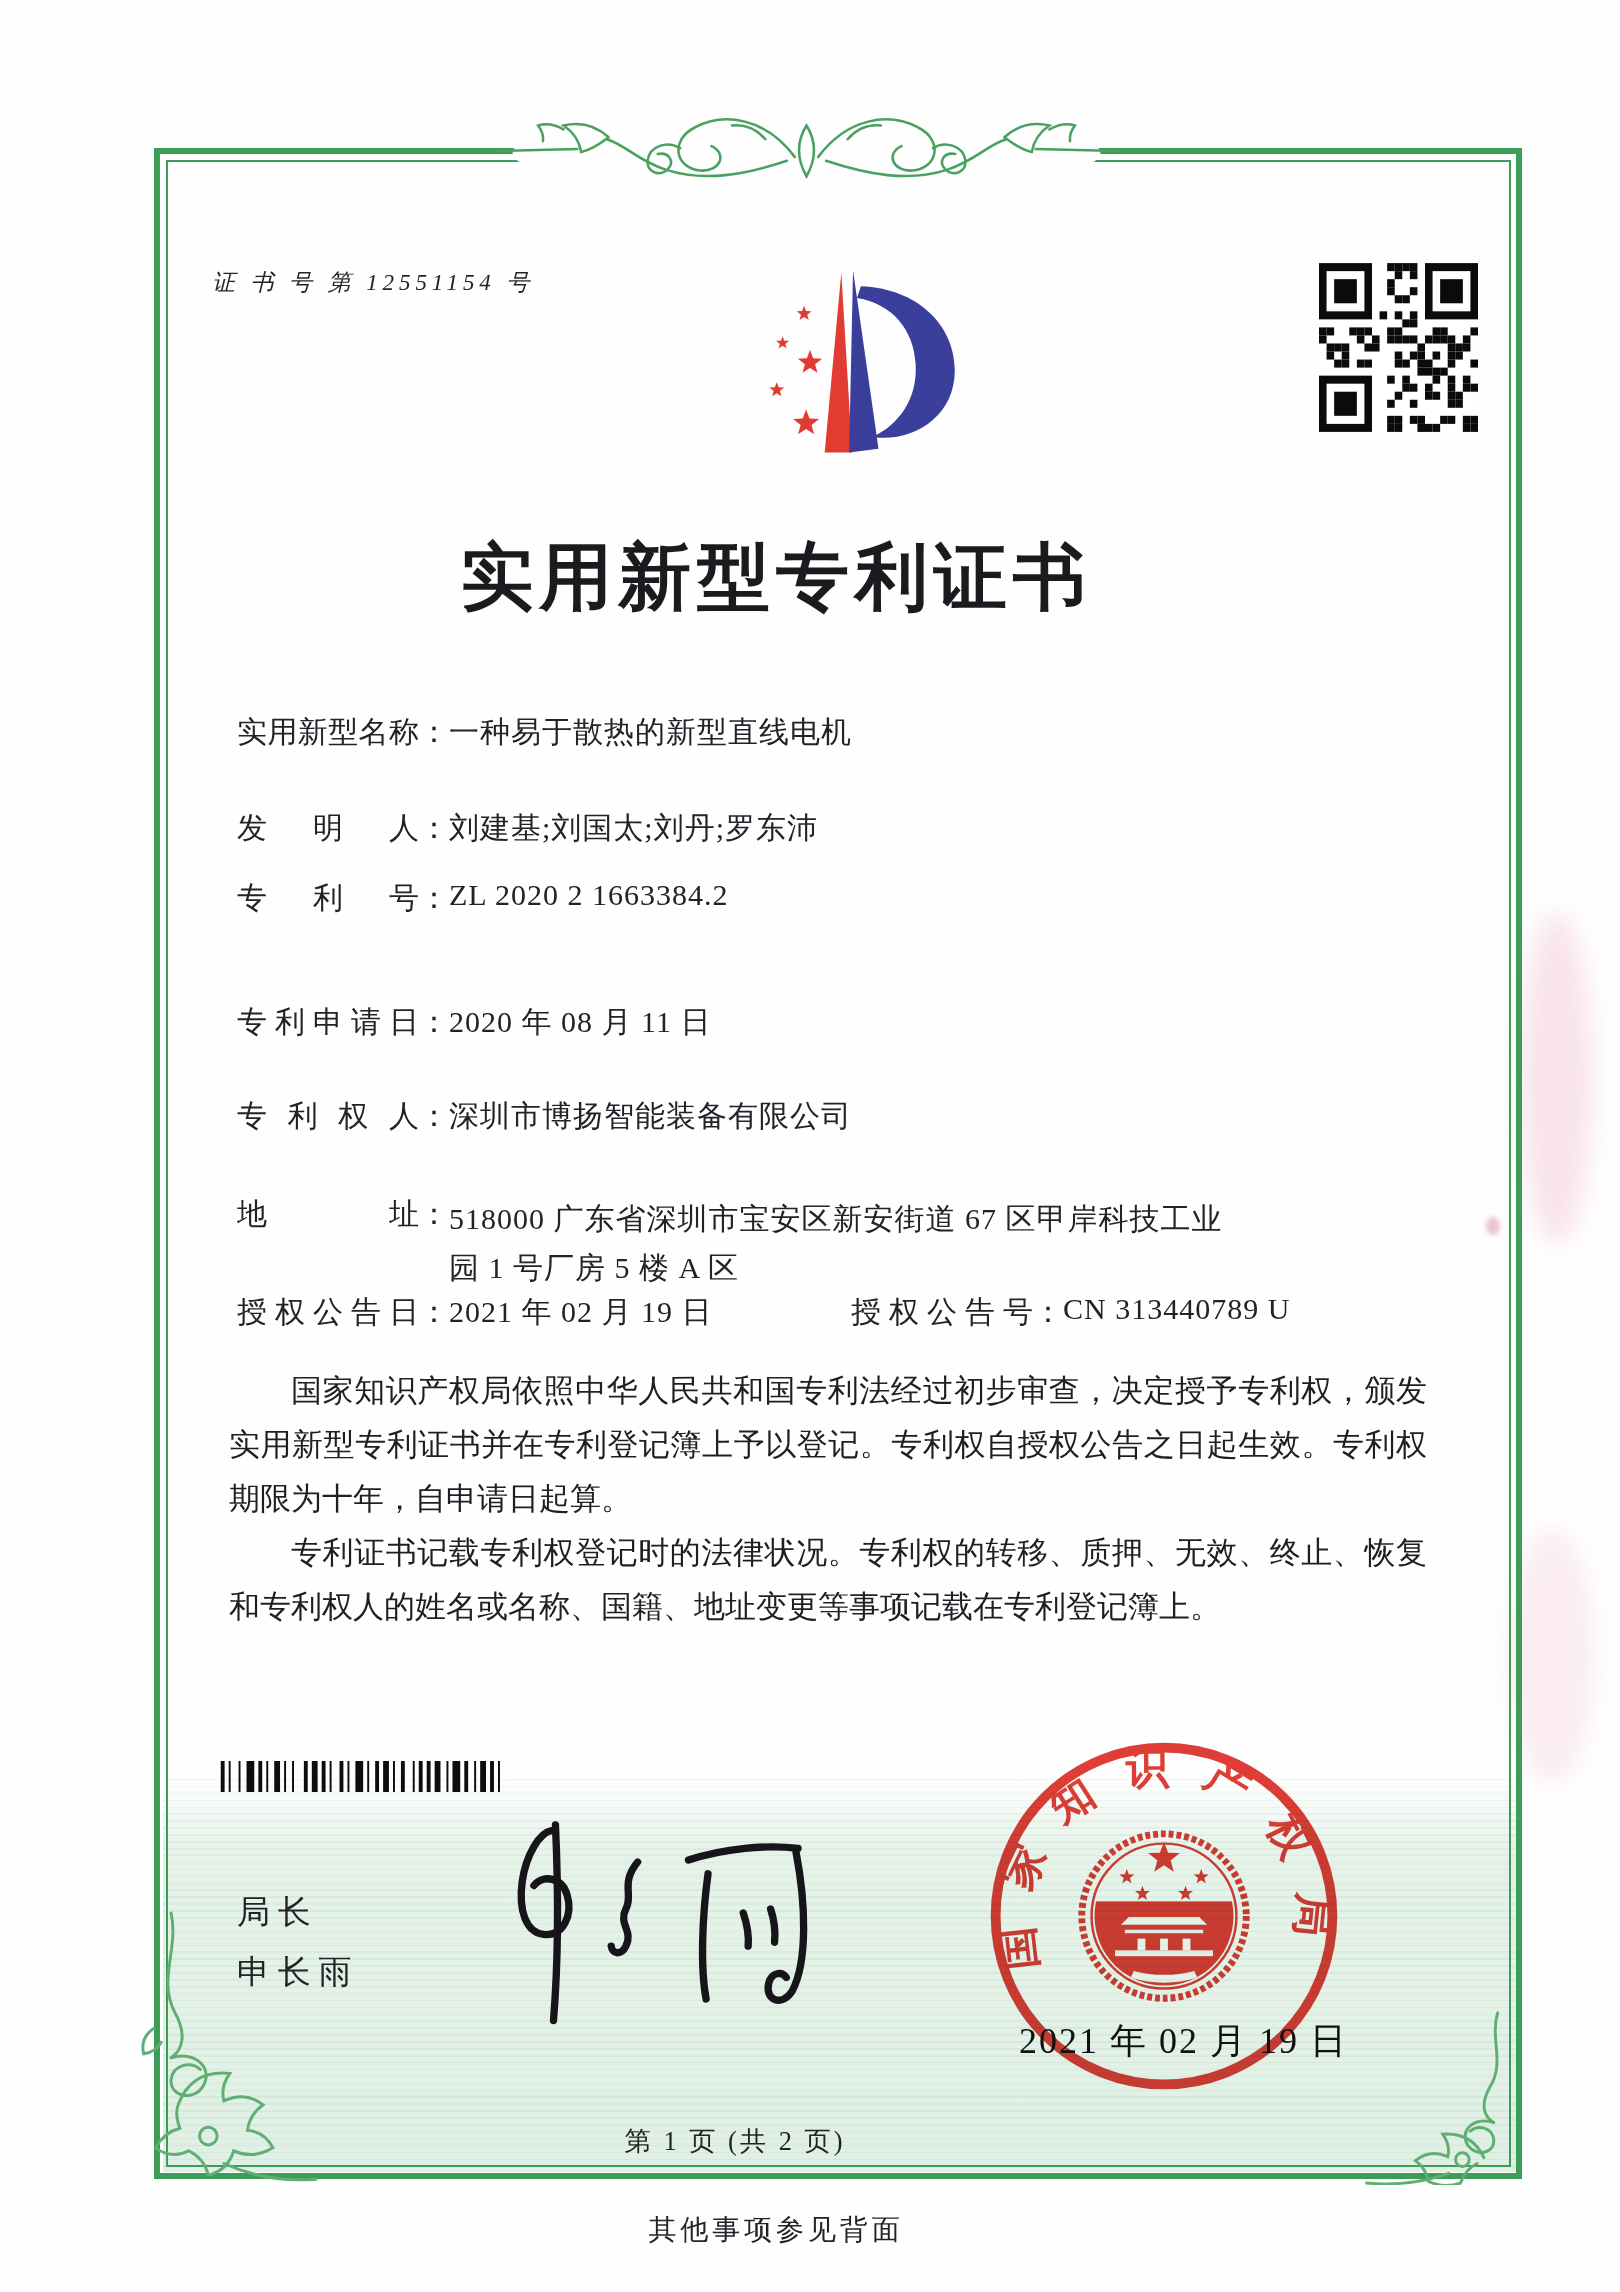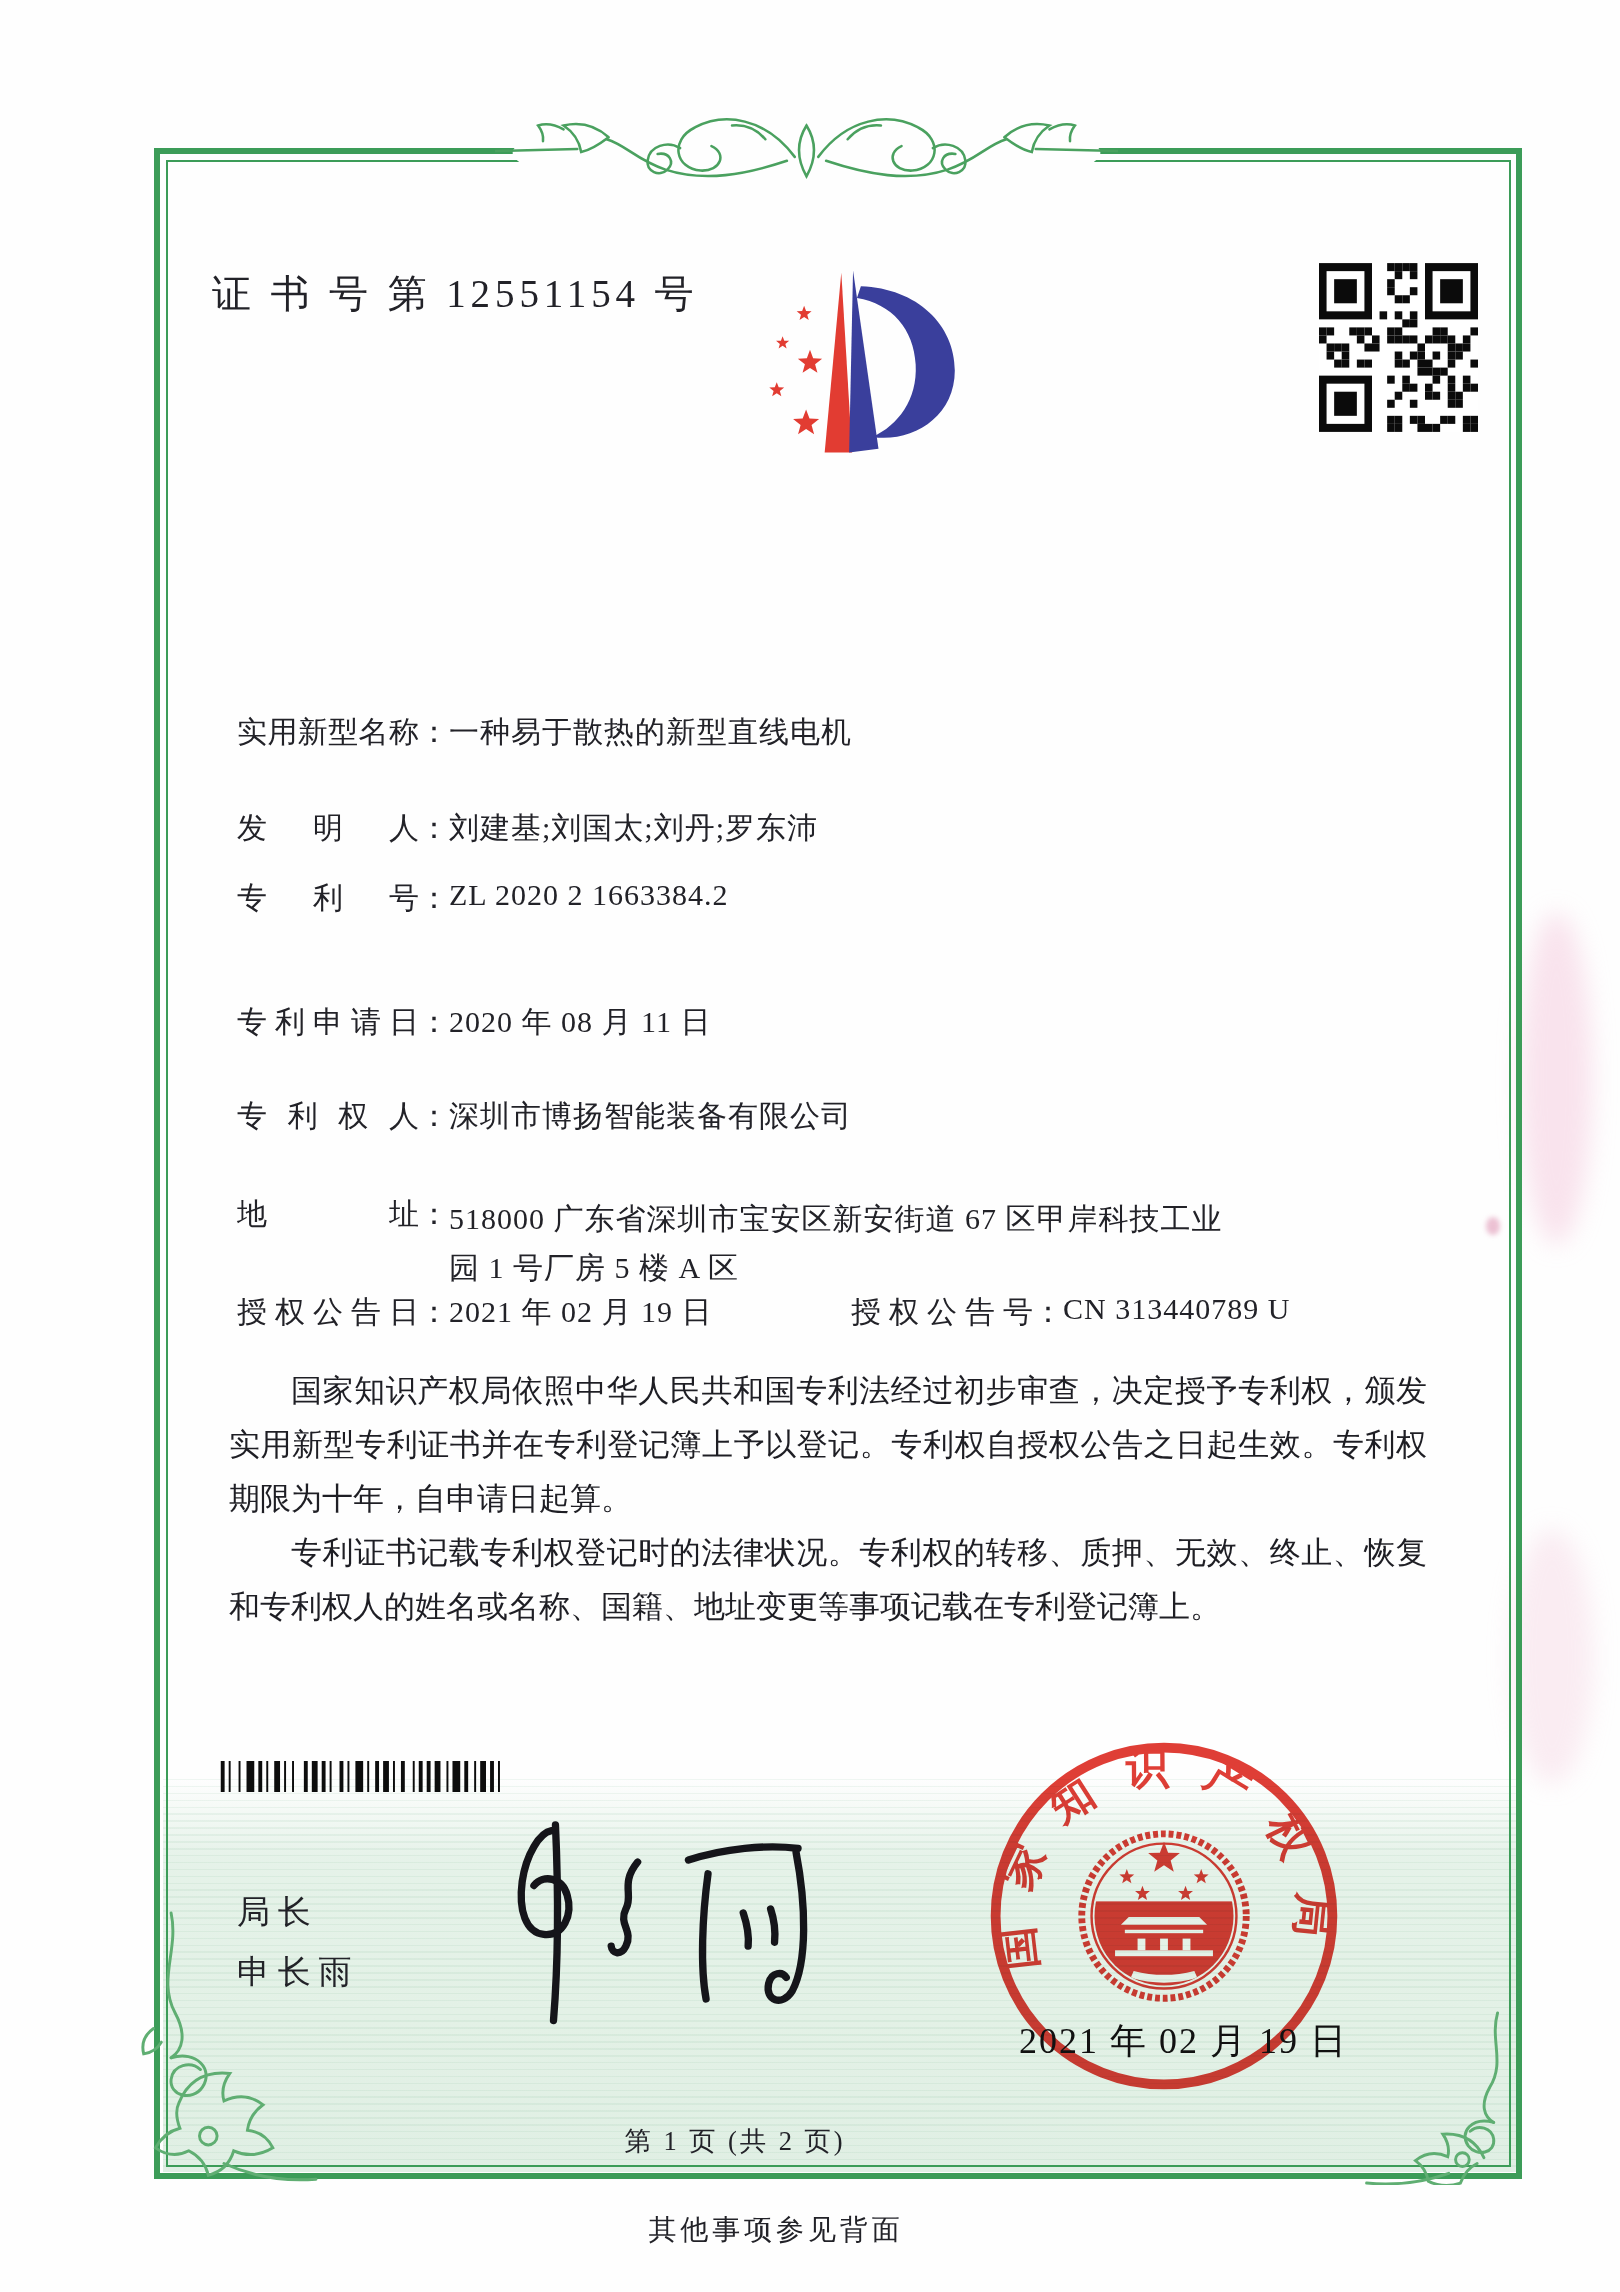--- a/index.html
+++ b/index.html
@@ -12,21 +12,21 @@
   .abs{position:absolute;}
   
   .tint{left:163px;top:1779px;width:1354px;height:393px;z-index:0;
     background:
       repeating-linear-gradient(180deg, rgba(110,175,135,.10) 0 1.5px, rgba(255,255,255,0) 1.5px 6.9px),
       linear-gradient(180deg, rgba(228,242,231,0) 0%, rgba(225,240,229,.85) 20%, #e3f1e6 60%, #e0efe4 100%);}
   
   .border-outer{left:154px;top:148px;width:1368px;height:2031px;border:6.9px solid var(--green);box-sizing:border-box;z-index:1;}
   .border-inner{left:166px;top:160px;width:1345px;height:2007px;border:2px solid var(--green);box-sizing:border-box;z-index:1;}
   .orn{z-index:2;}
-  .cert-no{left:212px;top:267px;font-size:39px;letter-spacing:4.9px;z-index:3;}
+  .cert-no{left:212px;top:267px;font-size:23px;letter-spacing:4.9px;z-index:3;font-style:italic;}
   .title{left:776px;top:529px;transform:translateX(-50%);font-size:73px;font-weight:bold;
          letter-spacing:5.9px;white-space:nowrap;z-index:3;color:#1b1b1f;}
   .logo{left:763px;top:253px;z-index:3;}
   .qr{left:1319px;top:263px;z-index:3;}
   .row{z-index:3;font-size:30px;white-space:nowrap;display:flex;align-items:flex-start;}
   .flabel{display:inline-block;width:182px;text-align:justify;text-align-last:justify;}
   .colon{display:inline-block;}
   .fvalue{display:inline-block;letter-spacing:1px;}
   .addr-val{white-space:normal;width:961px;line-height:49px;letter-spacing:1px;}
   .paras{left:229px;top:1364px;width:1198px;font-size:31px;line-height:54px;
@@ -231,20 +231,21 @@
         <rect x="15.43" y="16.38" width="23.14" height="24.57" fill="#0b0b0b"></rect>
         <rect x="108.00" y="0.00" width="54.00" height="57.33" fill="#0b0b0b"></rect>
         <rect x="115.71" y="8.19" width="38.57" height="40.95" fill="#ffffff"></rect>
         <rect x="123.43" y="16.38" width="23.14" height="24.57" fill="#0b0b0b"></rect>
         <rect x="0.00" y="114.67" width="54.00" height="57.33" fill="#0b0b0b"></rect>
         <rect x="7.71" y="122.86" width="38.57" height="40.95" fill="#ffffff"></rect>
         <rect x="15.43" y="131.05" width="23.14" height="24.57" fill="#0b0b0b"></rect>
       </g>
   </svg>
 
+  <div class="abs title">实用新型专利证书</div>
 
   <div class="abs row" style="left:237px;top:712px;font-family:Liberation Serif, serif;">
     <span class="flabel">实用新型名称</span>
       <span class="colon">：</span>
       <span class="fvalue">一种易于散热的新型直线电机</span>
   </div>
   <div class="abs row" style="left:237px;top:808px;">
     <span class="flabel">发明人</span>
       <span class="colon">：</span>
       <span class="fvalue">刘建基;刘国太;刘丹;罗东沛</span>

